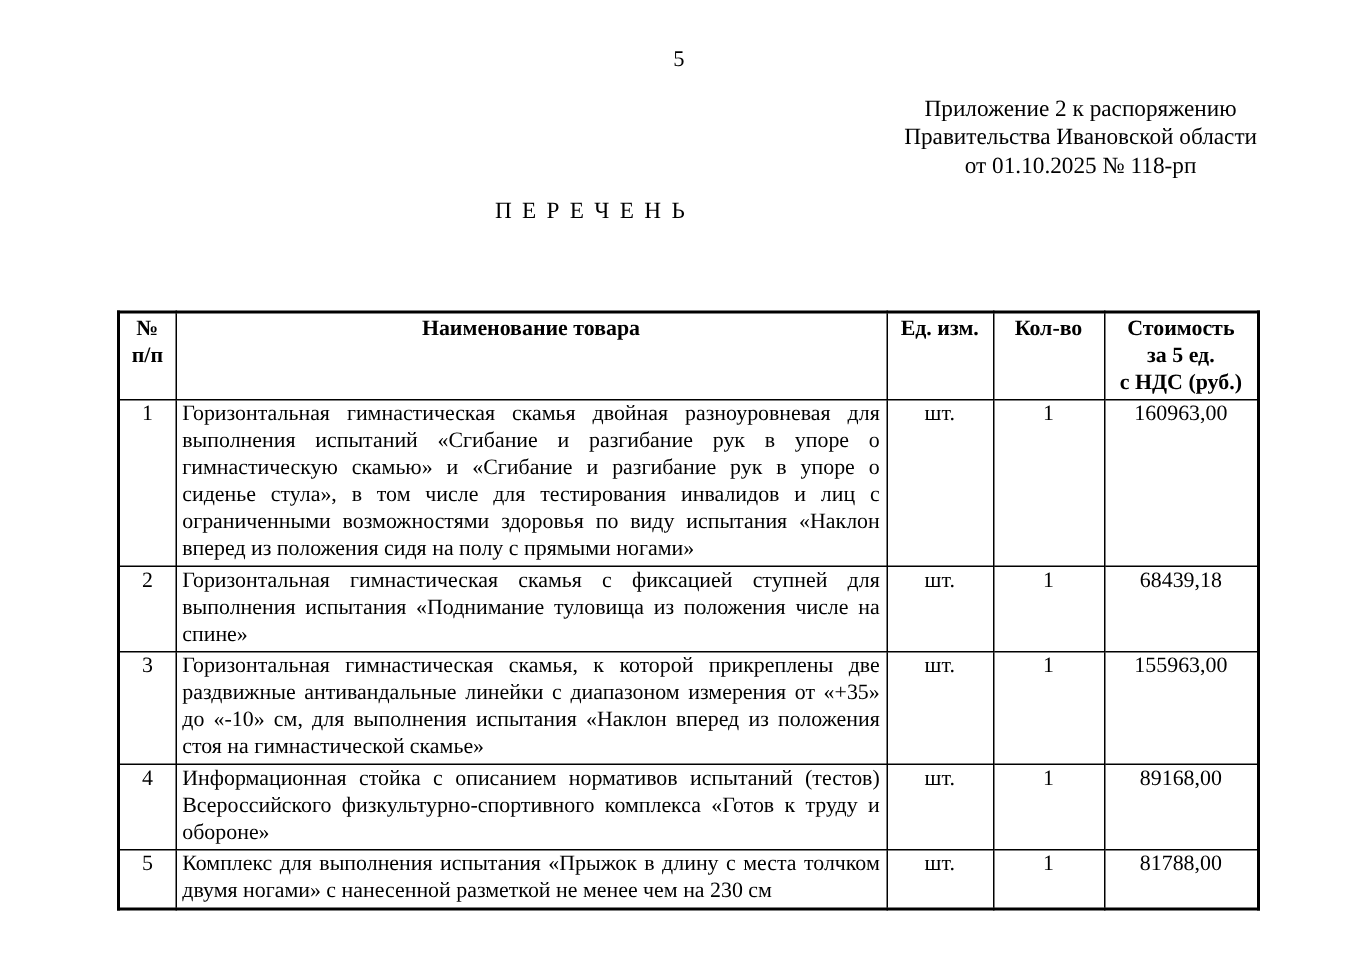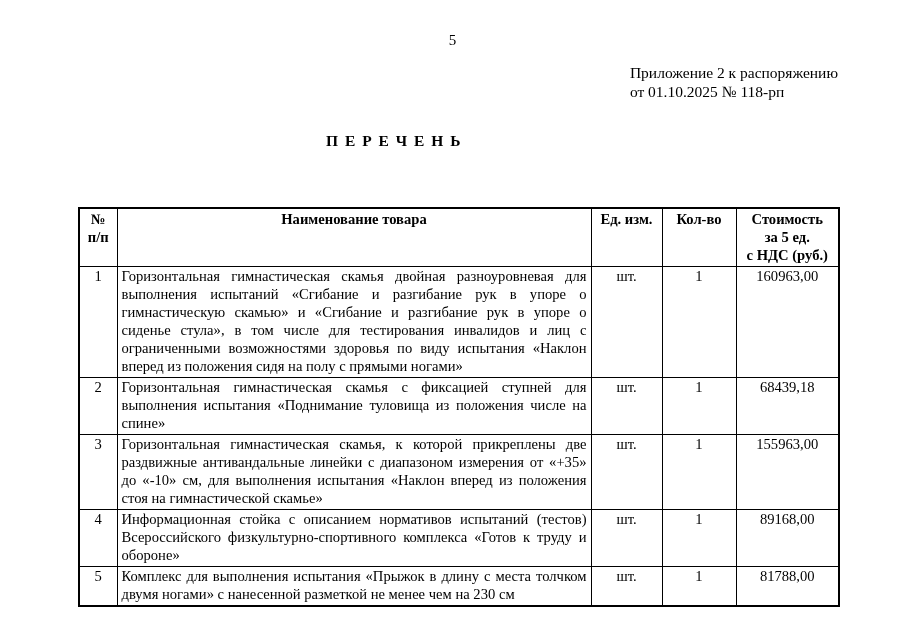--- a/index.html
+++ b/index.html
@@ -27,31 +27,31 @@
     left: 0;
     width: 905px;
     text-align: center;
     font-size: 15px;
     line-height: 19px;
   }
   .appendix-block {
     position: absolute;
     top: 63px;
     right: 67px;
-    text-align: left;
+    text-align: center;
     font-size: 15.5px;
     line-height: 19px;
   }
   .title-block {
     position: absolute;
     top: 131px;
     left: 0;
     width: 788px;
     text-align: center;
-    font-weight: bold;
+    font-weight: normal;
   }
   .title-heading {
     font-size: 15.5px;
     line-height: 19px;
     letter-spacing: 1.5px;
     margin-bottom: 1px;
   }
   .title-subtitle {
     font-size: 15.5px;
     line-height: 19.5px;
@@ -91,20 +91,21 @@
 </style>
 </head>
 <body>
 
 <div class="page">
 
   <div class="page-number">5</div>
 
   <div class="appendix-block">
     <div>Приложение 2 к распоряжению</div>
+    <div>Правительства Ивановской области</div>
     <div>от 01.10.2025 № 118-рп</div>
   </div>
 
   <div class="title-block">
     <div class="title-heading">П Е Р Е Ч Е Н Ь</div>
   </div>
 
   <table class="goods">
     <colgroup>
       <col style="width:38px">

